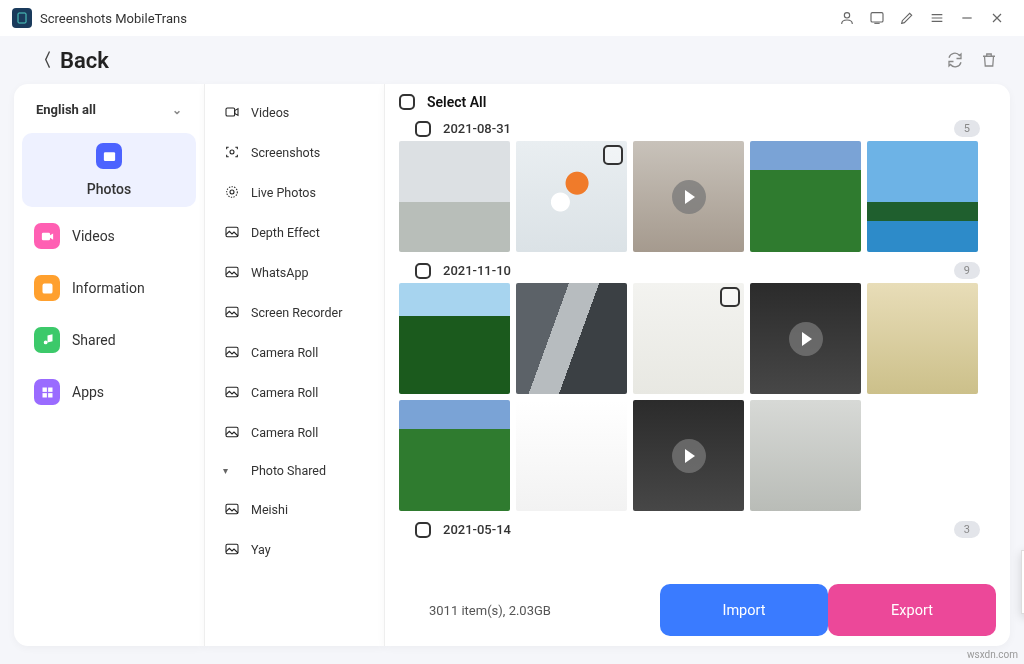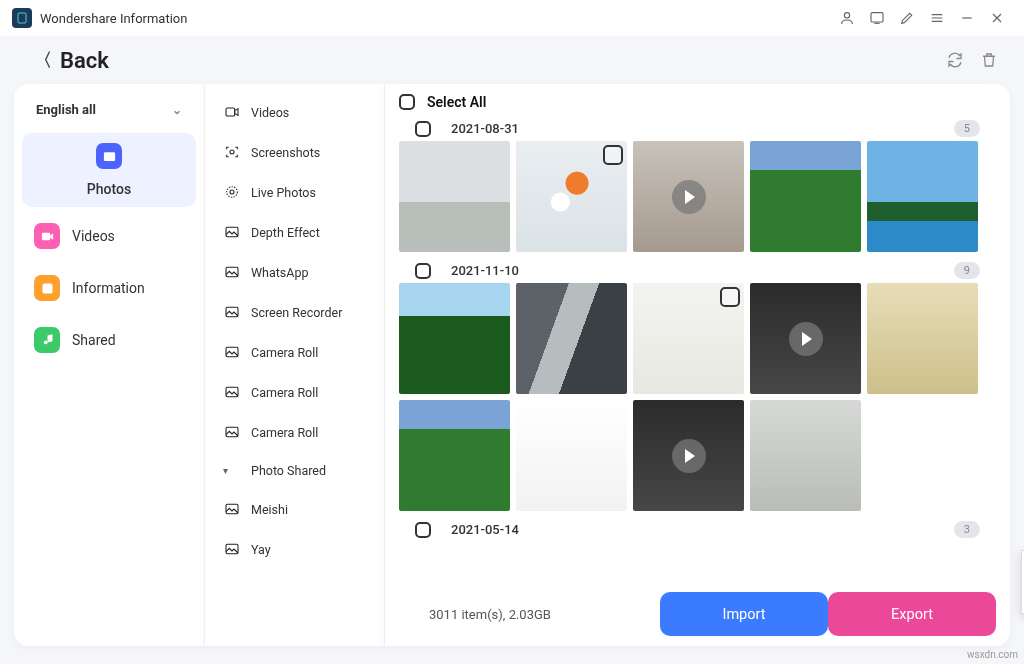--- a/index.html
+++ b/index.html
@@ -35,35 +35,35 @@
 .mid-item .m-icon { width: 18px; height: 18px; display: flex; align-items: center; justify-content: center; color: #222; }
 .mid-item .m-icon svg { width: 16px; height: 16px; }
 .mid-item.caret { padding-left: 18px; color: #333; }
 .mid-item .caret-ic { font-size: 10px; color: #666; width: 18px; }
 
 .right-card { flex: 1; background: #fff; border-radius: 0 14px 14px 0; border-left: 1px solid #eee; padding: 6px 14px 10px 14px; position: relative; box-shadow: 0 2px 8px rgba(0,0,0,0.04); display: flex; flex-direction: column; }
 .select-row { display: flex; align-items: center; gap: 12px; padding: 4px 0 6px 0; }
 .chk { width: 16px; height: 16px; border: 2px solid #333; border-radius: 5px; cursor: pointer; flex-shrink: 0; }
 .select-row .lbl { font-size: 14px; font-weight: 600; color: #111; }
 
-.group-head { display: flex; align-items: center; gap: 20px; padding: 4px 16px; }
+.group-head { display: flex; align-items: center; gap: 12px; padding: 4px 16px; }
 .group-head .date { font-size: 13px; color: #333; font-weight: 500; }
 .group-head .spacer { flex: 1; }
 .badge { background: #e3e5ea; color: #888; font-size: 11px; padding: 2px 10px; border-radius: 10px; min-width: 24px; text-align: center; }
 
 .thumbs { display: flex; gap: 6px; flex-wrap: wrap; margin-bottom: 6px; }
 .thumb { width: 111px; height: 111px; border-radius: 2px; background: #ccc; position: relative; overflow: hidden; cursor: pointer; }
 .thumb.selected::after { content: ""; position: absolute; top: 4px; right: 4px; width: 16px; height: 16px; border: 2px solid #333; border-radius: 5px; background: rgba(255,255,255,0.4); }
 .thumb .play { position: absolute; top: 50%; left: 50%; transform: translate(-50%,-50%); width: 34px; height: 34px; border-radius: 50%; background: rgba(120,120,120,0.75); display: flex; align-items: center; justify-content: center; }
 .thumb .play::after { content: ""; border-left: 10px solid #fff; border-top: 7px solid transparent; border-bottom: 7px solid transparent; margin-left: 3px; }
 
 .footer-row { display: flex; align-items: center; gap: 0; padding-top: 8px; margin-top: auto; }
 .footer-row .count { font-size: 13px; color: #555; margin-left: 30px; }
 .footer-row .spacer { flex: 1; }
-.btn { width: 168px; height: 44px; border-radius: 10px; background: #3a7bff; color: #fff; font-size: 14.5px; display: flex; align-items: center; justify-content: center; cursor: pointer; border: none; }
+.btn { width: 168px; height: 52px; border-radius: 10px; background: #3a7bff; color: #fff; font-size: 14.5px; display: flex; align-items: center; justify-content: center; cursor: pointer; border: none; }
 .btn.export { background: #ec4899; }
 
 .context-menu { position: absolute; left: 636px; bottom: 32px; width: 132px; background: #fff; border: 1px solid #ddd; box-shadow: 0 3px 10px rgba(0,0,0,0.15); z-index: 10; }
 .context-menu .cm-item { padding: 8px 14px; font-size: 12.5px; color: #222; cursor: pointer; }
 
 .watermark { position: absolute; right: 6px; bottom: 4px; font-size: 10px; color: #999; }
 
 
 .t-portrait { background: linear-gradient(180deg,#dce0e3 55%,#b8beb9 55%); }
 .t-flowers { background: radial-gradient(circle at 55% 38%, #f07b2a 0 12%, transparent 13%), radial-gradient(circle at 40% 55%, #fff 0 10%, transparent 11%), linear-gradient(#e9eef1,#dbe2e6); }
@@ -80,21 +80,21 @@
 </style>
 </head>
 <body>
 
 <div class="titlebar">
   <div class="app-icon">
     <svg viewBox="0 0 24 24">
         <rect x="4" y="2" width="16" height="20" rx="2" fill="none" stroke="#4fd1c5" stroke-width="2"></rect>
       </svg>
   </div>
-  <div class="app-title">Wondershare Information</div>
+  <div class="app-title">Screenshots MobileTrans</div>
   <div class="spacer"></div>
   <div class="win-btn">
       <svg viewBox="0 0 24 24" fill="none" stroke="currentColor" stroke-width="1.7">
         <circle cx="12" cy="8" r="4"></circle>
         <path d="M4 21c0-4 4-6 8-6s8 2 8 6"></path>
       </svg>
     </div>
   <div class="win-btn">
       <svg viewBox="0 0 24 24" fill="none" stroke="currentColor" stroke-width="1.7">
         <rect x="3" y="4" width="18" height="14" rx="2"></rect>
@@ -174,20 +174,31 @@
         </div>
       <span>Information</span>
     </div>
     <div class="cat-item">
       <div class="cat-icon" style="background:#3cc96a">
           <svg viewBox="0 0 24 24">
             <path d="M9 18a3 3 0 100-6 3 3 0 000 6zM12 15V4l8-2v11"></path>
           </svg>
         </div>
       <span>Shared</span>
+    </div>
+    <div class="cat-item">
+      <div class="cat-icon" style="background:#9a6bff">
+          <svg viewBox="0 0 24 24">
+            <rect x="4" y="4" width="7" height="7"></rect>
+            <rect x="13" y="4" width="7" height="7"></rect>
+            <rect x="4" y="13" width="7" height="7"></rect>
+            <rect x="13" y="13" width="7" height="7"></rect>
+          </svg>
+        </div>
+      <span>Apps</span>
     </div>
   </div>
 
   <div class="mid-card">
     <div class="mid-item">
         <span class="m-icon">
           <svg viewBox="0 0 24 24" fill="none" stroke="currentColor" stroke-width="1.6">
             <rect x="3" y="6" width="13" height="12" rx="2"></rect>
             <path d="M16 10l5-3v10l-5-3z"></path>
           </svg>

